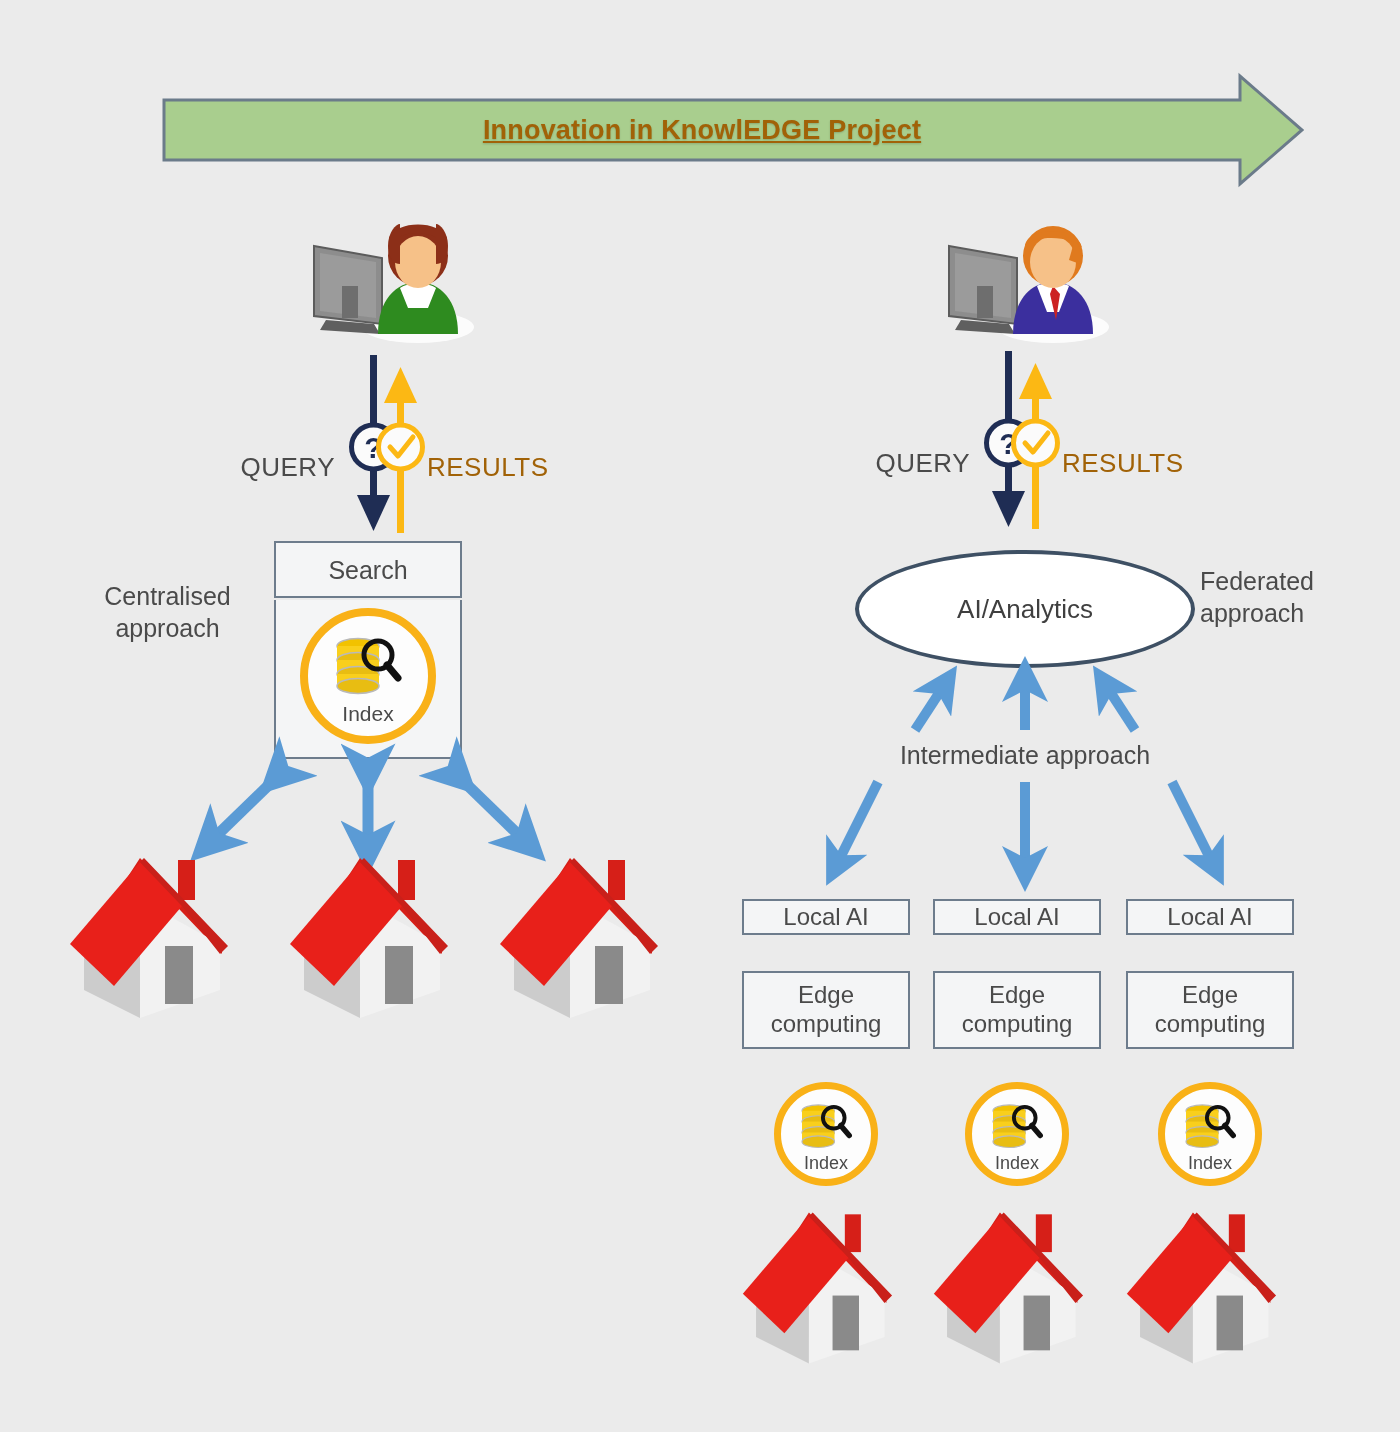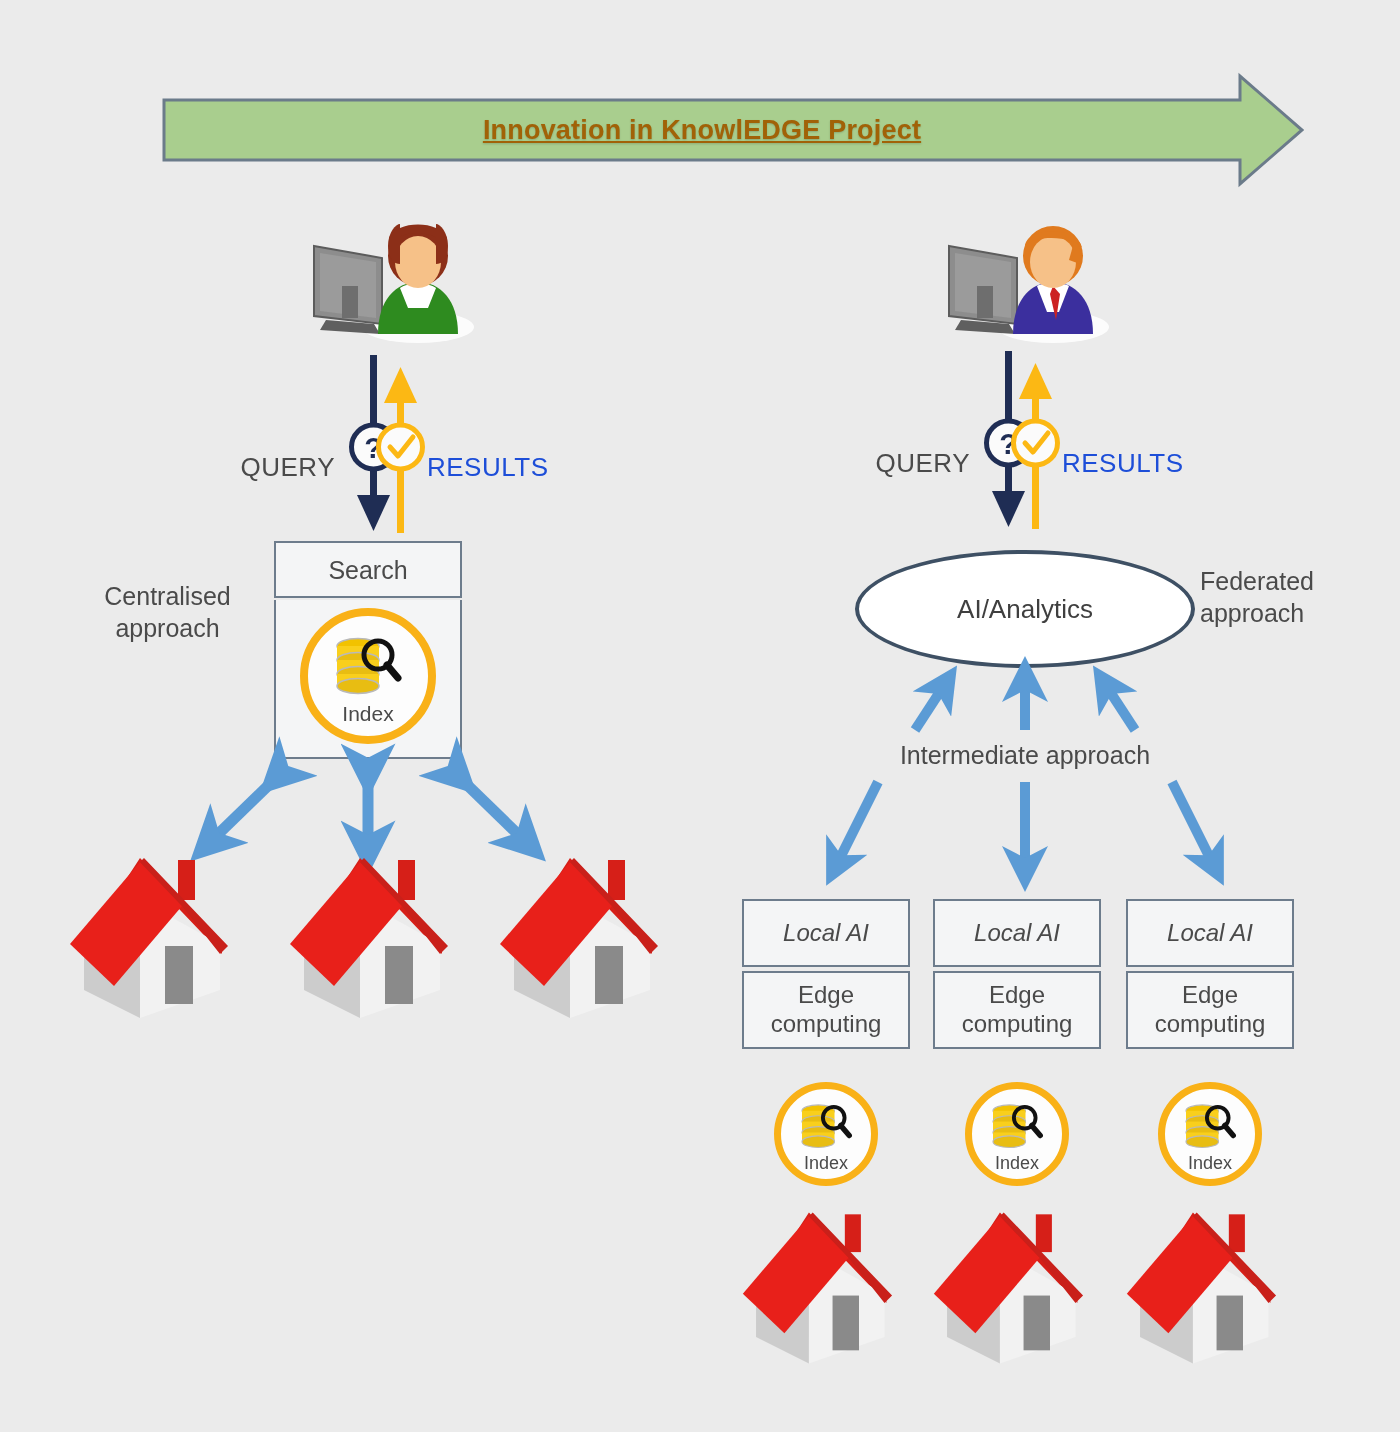--- a/index.html
+++ b/index.html
@@ -72,21 +72,21 @@
 
   
   .qr-group { position: absolute; width: 330px; height: 140px; }
   .qr-label {
     position: absolute;
     font-size: 26px;
     top: 52px;
     letter-spacing: 0.5px;
   }
   .qr-label.query { color: #4a4a4a; left: 0; width: 120px; text-align: right; }
-  .qr-label.results { color: #1d4ed8; left: 212px; width: 130px; text-align: left; }
+  .qr-label.results { color: #a16207; left: 212px; width: 130px; text-align: left; }
   .qr-arrows { position: absolute; left: 120px; top: -45px; width: 96px; height: 210px; }
 
   
   .ui-box {
     position: absolute;
     border: 2px solid #6d7c8c;
     background: #f4f5f6;
     box-sizing: border-box;
     display: flex;
     align-items: center;
@@ -152,21 +152,21 @@
   .intermediate-label {
     position: absolute;
     left: 855px; top: 741px;
     width: 340px;
     text-align: center;
     font-size: 25px;
     color: #4a4a4a;
   }
 
   
-  .local-ai { width: 168px; height: 68px; font-size: 24px; font-style: italic; }
+  .local-ai { width: 168px; height: 36px; font-size: 24px; }
   .edge-box { width: 168px; height: 78px; font-size: 24px; margin-top: 6px; }
 
   
   .layer { position: absolute; left: 0; top: 0; width: 1400px; height: 1432px; pointer-events: none; }
 </style>
 </head>
 <body>
 
 <div class="canvas">
 

